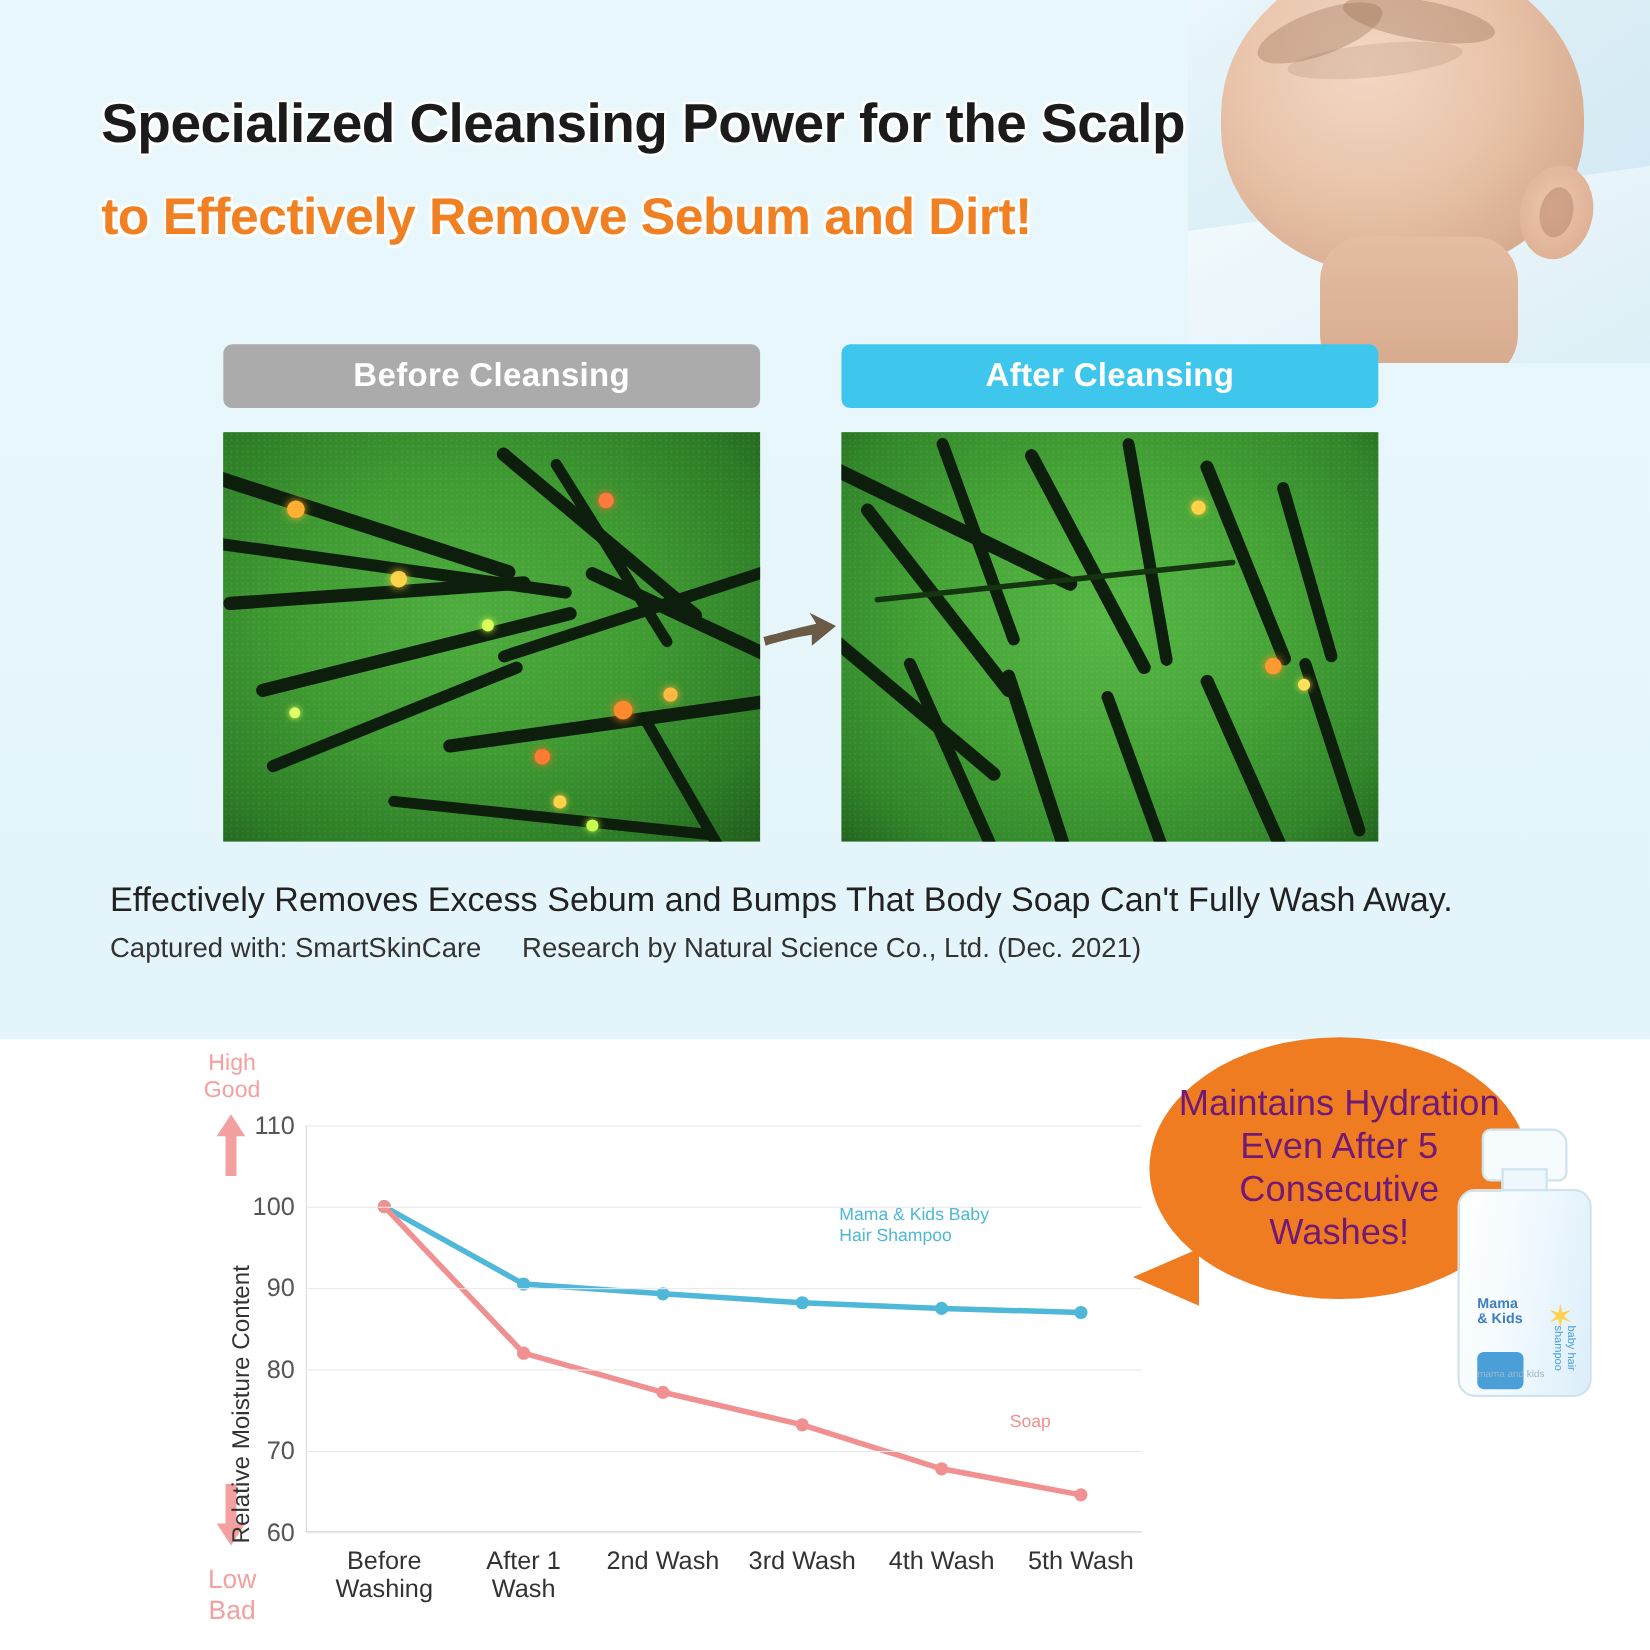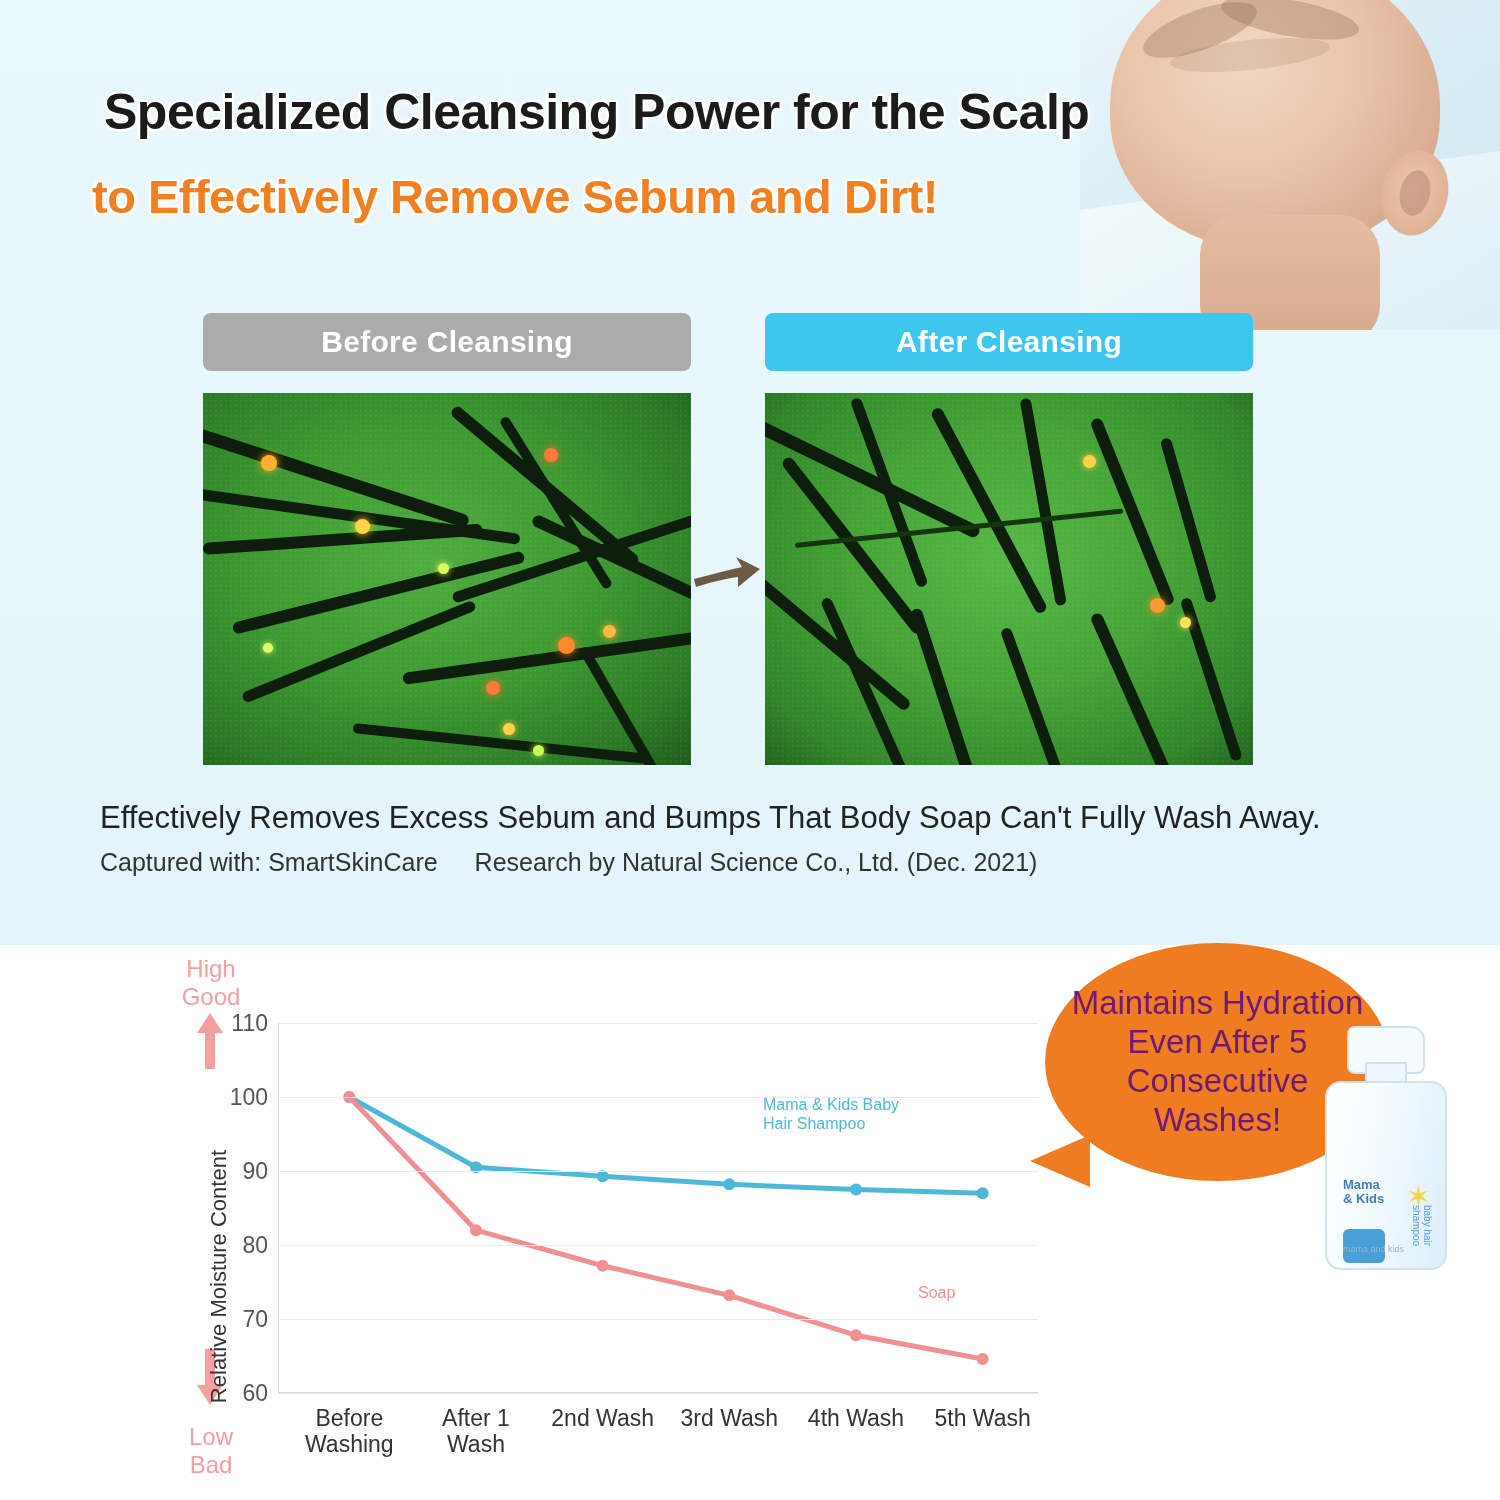--- a/index.html
+++ b/index.html
@@ -16,21 +16,21 @@
   .head{position:absolute;left:30px;top:-40px;width:330px;height:290px;border-radius:50% 50% 46% 46%;
        background:radial-gradient(ellipse at 40% 35%,#f3d8c4 0%,#e8c3a9 45%,#d9ad91 75%,#c9997c 100%);}
   .hairwisp{position:absolute;border-radius:50%;background:rgba(150,110,80,.35);}
   .ear{position:absolute;right:52px;top:150px;width:66px;height:86px;border-radius:50%;
        background:radial-gradient(ellipse at 45% 45%,#eec7ae,#d9a98c);transform:rotate(12deg);}
   .ear:after{content:"";position:absolute;left:18px;top:20px;width:30px;height:46px;border-radius:50%;
        background:rgba(180,130,105,.5);}
   .neck{position:absolute;left:120px;top:215px;width:180px;height:130px;border-radius:40px;
        background:linear-gradient(180deg,#e4bda2,#d6a98c);}
 
-  h1.title{position:absolute;left:104px;top:86px;margin:0;font-size:50px;line-height:1.05;
+  h1.title{position:absolute;left:92px;top:86px;margin:0;font-size:50px;line-height:1.05;
        font-weight:bold;color:#1b1b1b;letter-spacing:-.5px;
        text-shadow:2px 2px 0 #ffffff,-2px 2px 0 #ffffff,2px -2px 0 #ffffff,-2px -2px 0 #ffffff,0 0 10px #ffffff;}
   h2.subtitle{position:absolute;left:92px;top:172px;margin:0;font-size:47px;line-height:1.05;
        font-weight:bold;color:#F08022;letter-spacing:-.5px;
        text-shadow:2px 2px 0 #ffffff,-2px 2px 0 #ffffff,2px -2px 0 #ffffff,-2px -2px 0 #ffffff,0 0 10px #ffffff;}
 
   .pill{position:absolute;height:58px;border-radius:8px;display:flex;align-items:center;justify-content:center;
         color:#fff;font-weight:bold;font-size:30px;letter-spacing:.3px;}
   .pill.before{left:203px;top:313px;width:488px;background:#ABABAB;}
   .pill.after{left:765px;top:313px;width:488px;background:#3FC6EC;}
@@ -57,21 +57,21 @@
   .plot{position:absolute;left:278px;top:78px;width:760px;height:370px;}
   .gridline{position:absolute;left:0;width:100%;height:1px;background:#e9e9e9;}
   .ytick{position:absolute;right:calc(100% + 10px);transform:translateY(-50%);font-size:23px;color:#555;white-space:nowrap;}
   .axis-y{position:absolute;left:0;top:0;width:1px;height:100%;background:#d8d8d8;}
   .axis-x{position:absolute;left:0;bottom:0;width:100%;height:1px;background:#d8d8d8;}
   .xtick{position:absolute;top:calc(100% + 12px);transform:translateX(-50%);font-size:23px;color:#333;
          text-align:center;line-height:1.15;width:140px;}
 
   .yaxis-label{position:absolute;left:205px;top:205px;font-size:22px;color:#333;
        writing-mode:vertical-rl;transform:rotate(180deg);text-align:center;line-height:1.25;}
-  .hl{position:absolute;left:168px;top:10px;width:86px;text-align:center;font-size:24px;color:#F4A0A0;line-height:1.15;}
+  .hl{position:absolute;left:168px;top:10px;width:86px;text-align:center;font-size:21px;color:#F4A0A0;line-height:1.15;}
   .ll{position:absolute;left:168px;top:478px;width:86px;text-align:center;font-size:24px;color:#F4A0A0;line-height:1.15;}
   .uparrow{position:absolute;left:196px;top:68px;}
   .downarrow{position:absolute;left:196px;top:404px;}
 
   .serieslabel{position:absolute;font-size:16px;line-height:1.2;}
   .label-blue{color:#4FB8D8;right:487px;top:150px;width:250px;}
   .label-pink{color:#F09090;left:918px;top:338px;}
 
   
   .callout{position:absolute;left:1045px;top:-2px;width:345px;height:238px;border-radius:50%;background:#F07C22;}

